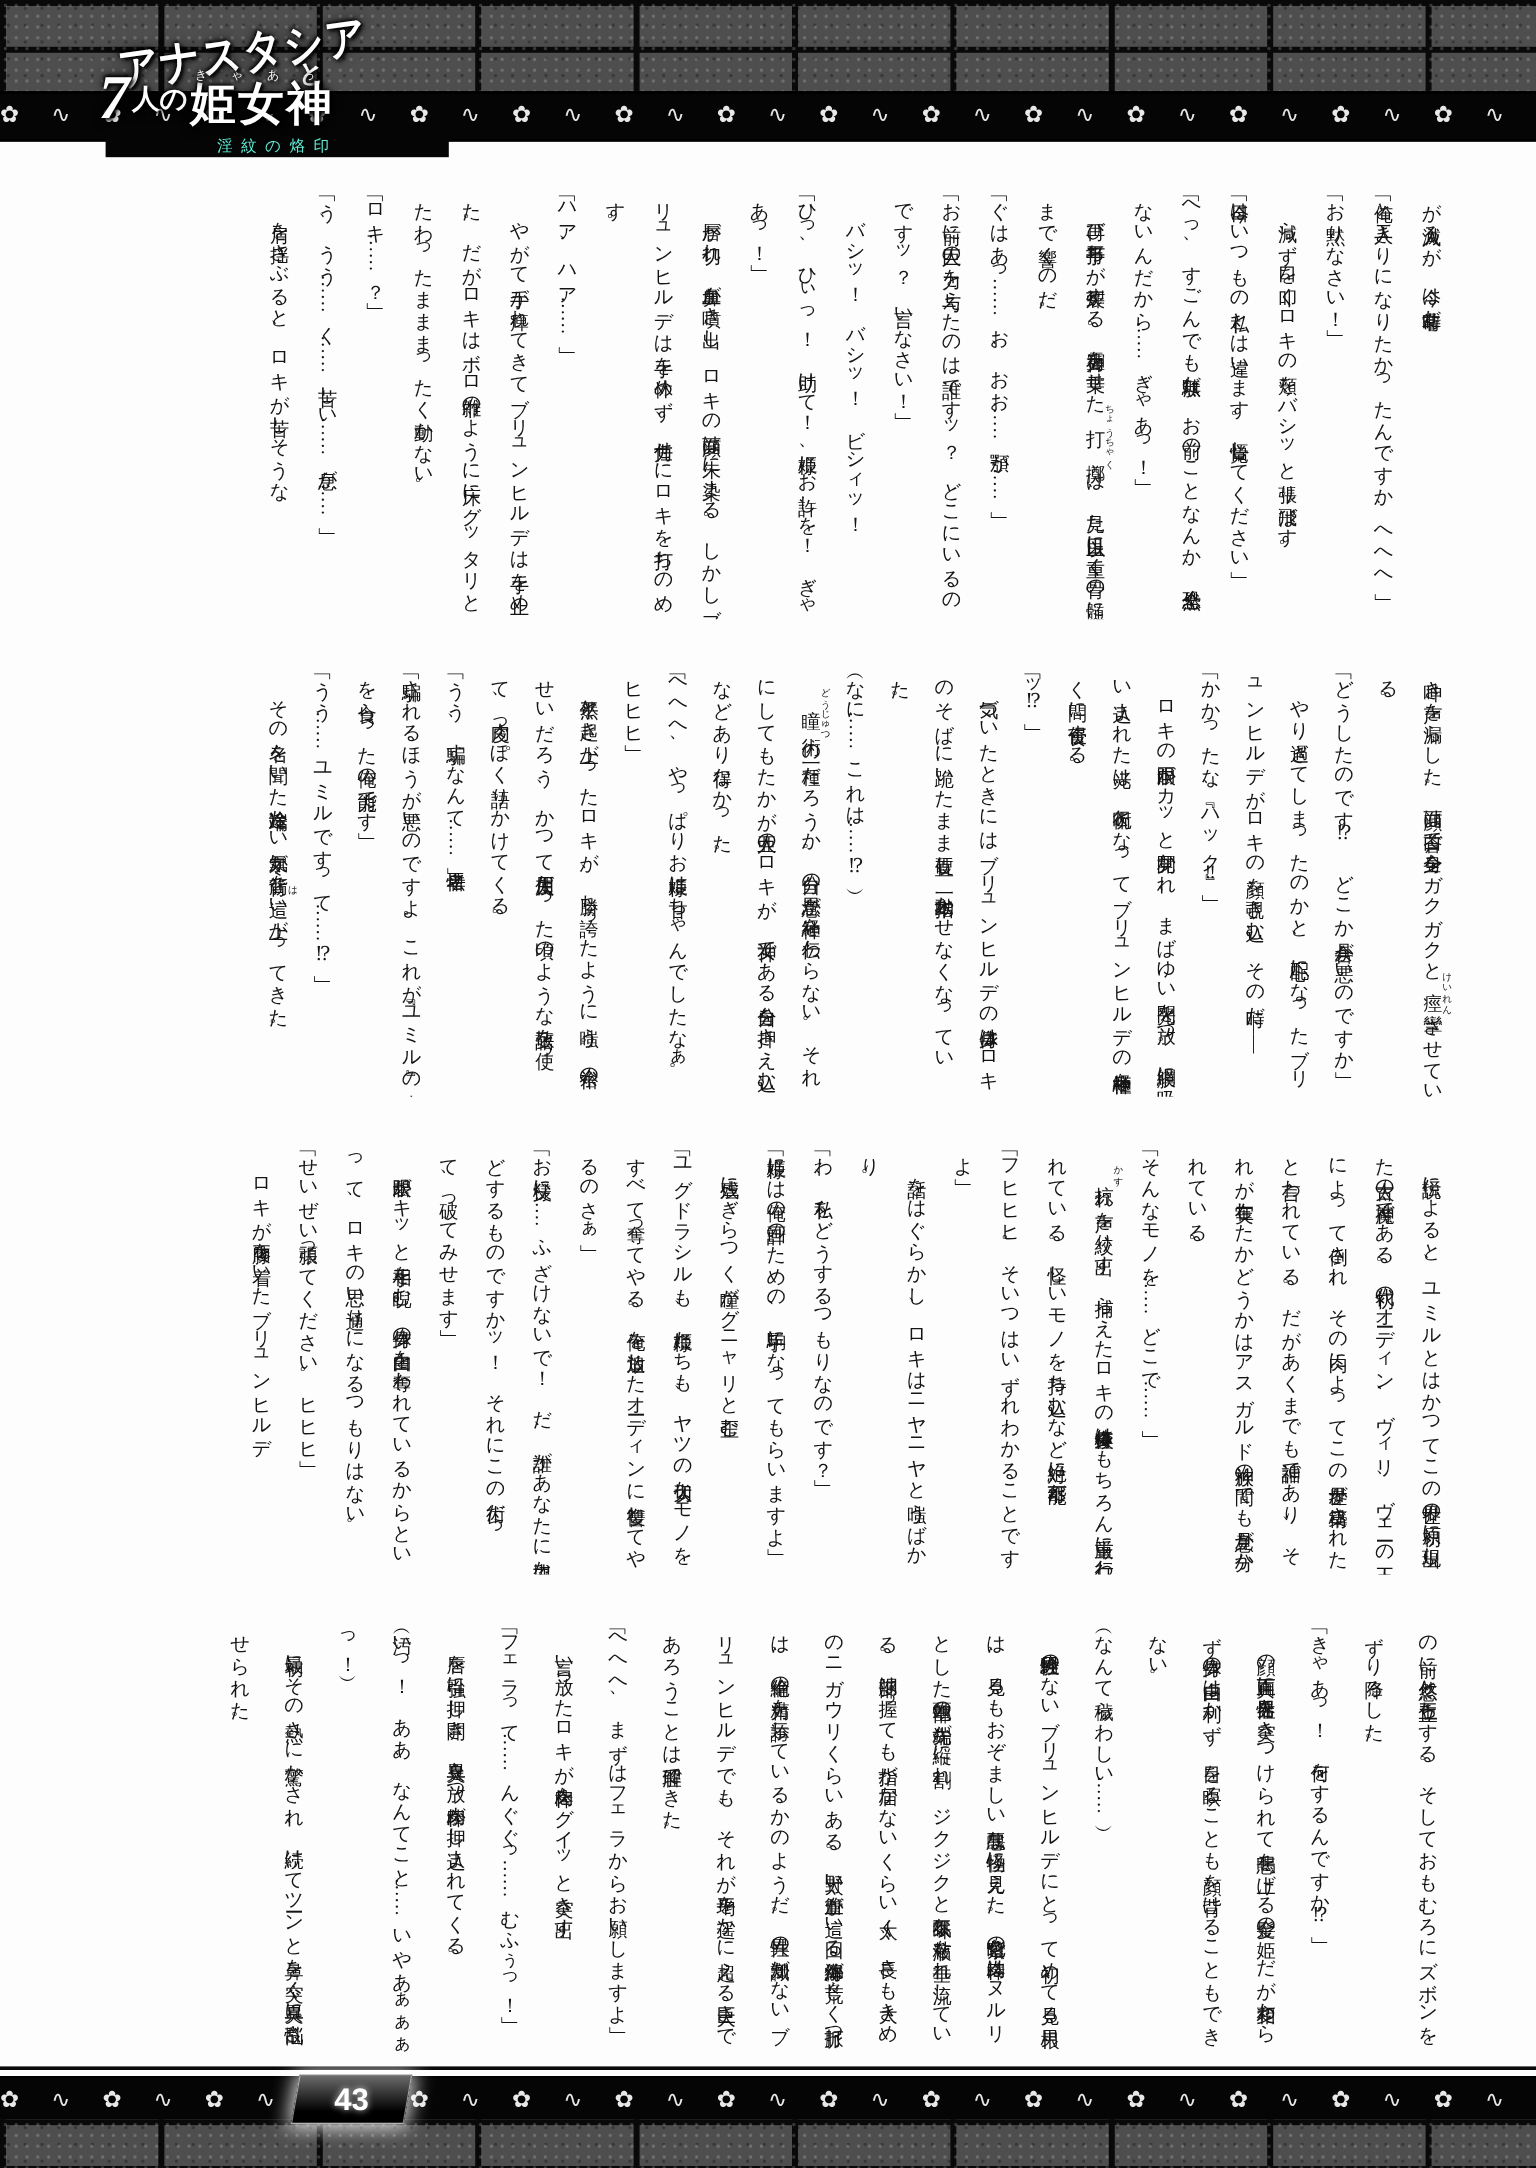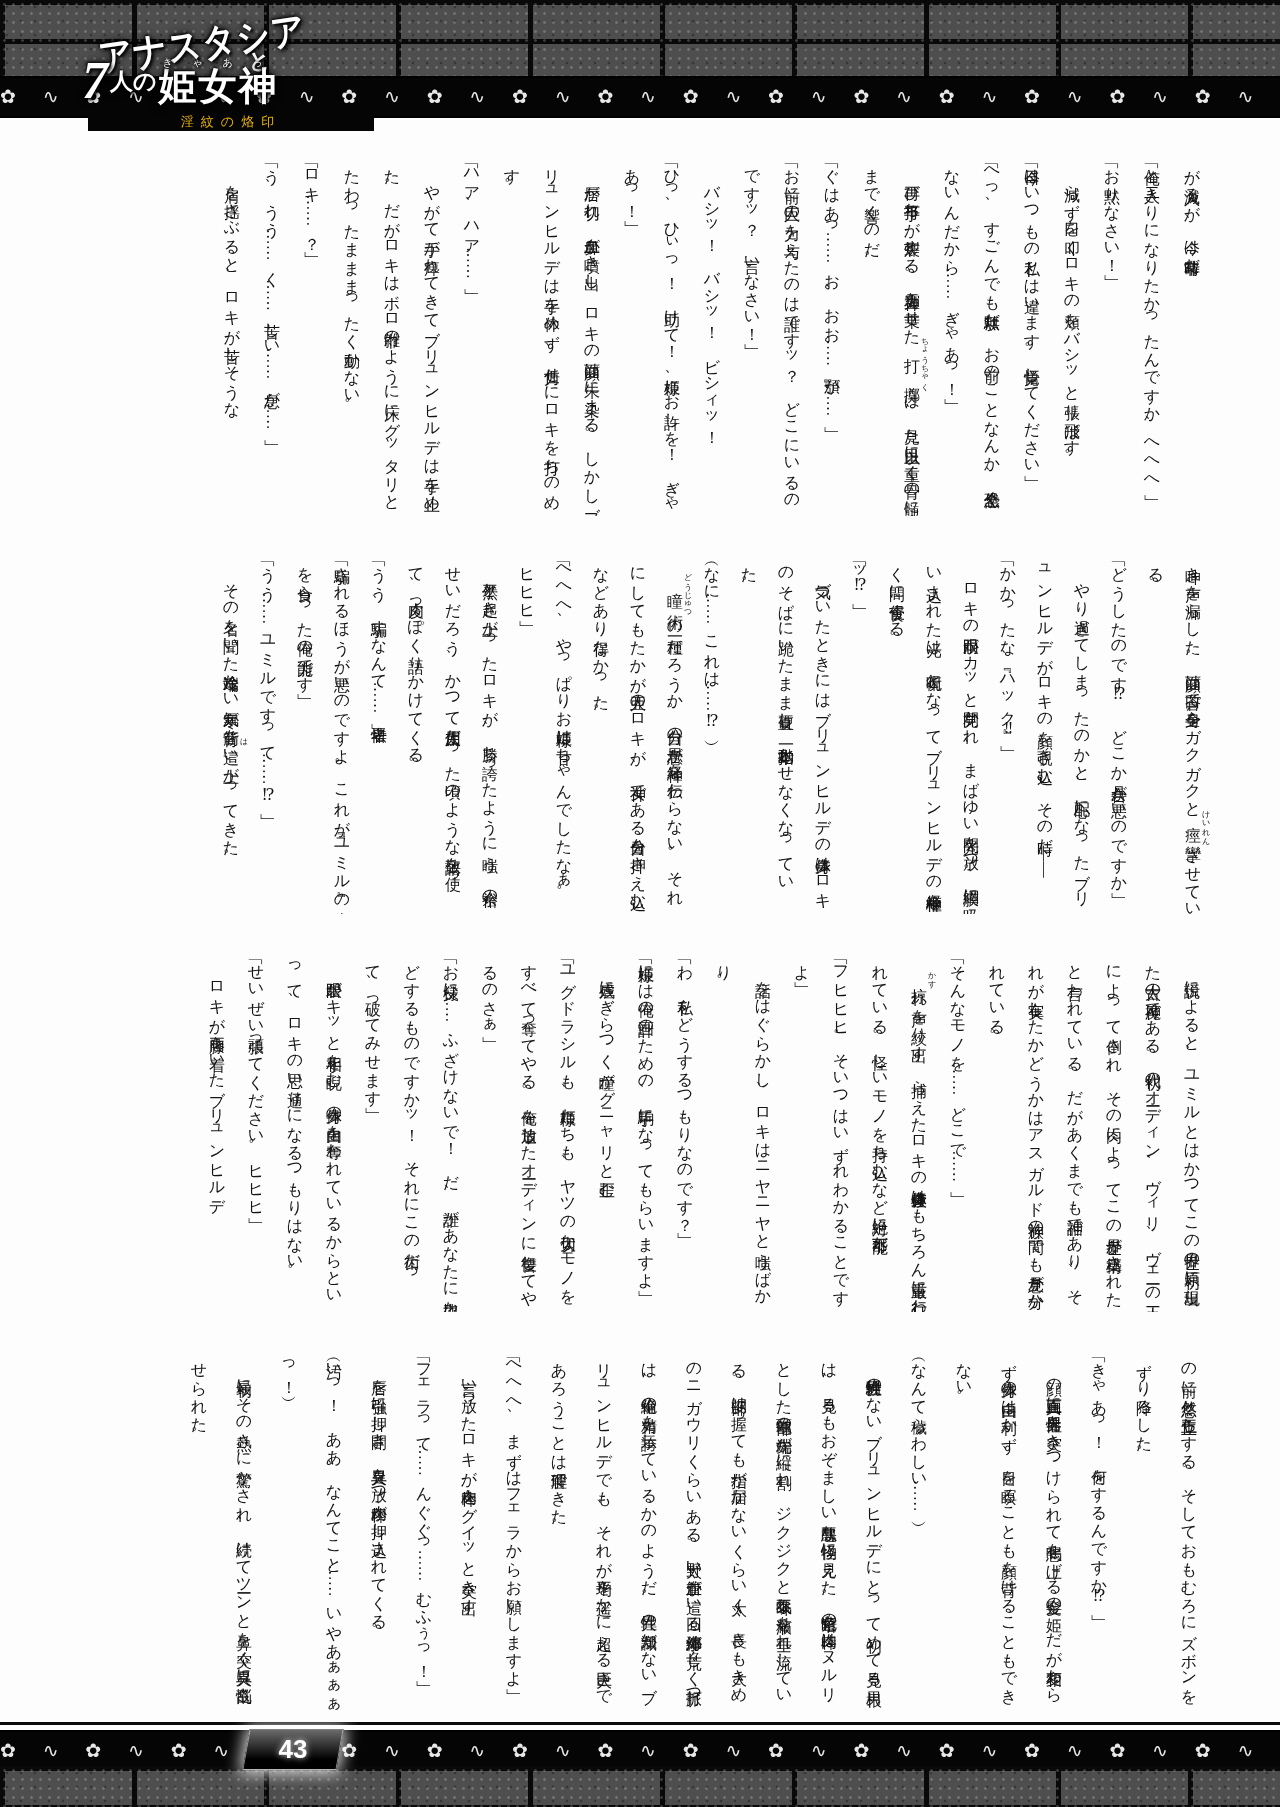--- a/index.html
+++ b/index.html
@@ -56,21 +56,21 @@
     text-shadow:2px 2px 3px #000,-1px -1px 3px #000,0 0 10px rgba(0,0,0,.9);
     white-space:nowrap;
   }
   .t-num{font-size:52px;font-weight:bold;font-style:italic;line-height:.9;}
   .t-counter{font-size:23px;font-weight:bold;padding:0 2px 8px 2px;}
   .t-main{font-size:38px;font-weight:bold;letter-spacing:2px;line-height:1;}
   .t-main ruby rt{font-size:10px;letter-spacing:12px;font-weight:normal;}
   .sub-strip{
     position:absolute;left:88px;top:112px;width:286px;height:19px;
     background:#050505;text-align:center;
-    color:#eab308;font-size:13px;letter-spacing:7px;line-height:19px;
+    color:#5eead4;font-size:13px;letter-spacing:7px;line-height:19px;
   }
   
   .content{
     position:absolute;top:130px;left:0;width:1280px;
     padding:28px 68px 0 72px;box-sizing:border-box;
   }
   .band{
     writing-mode:vertical-rl;
     -webkit-writing-mode:vertical-rl;
     text-orientation:mixed;

